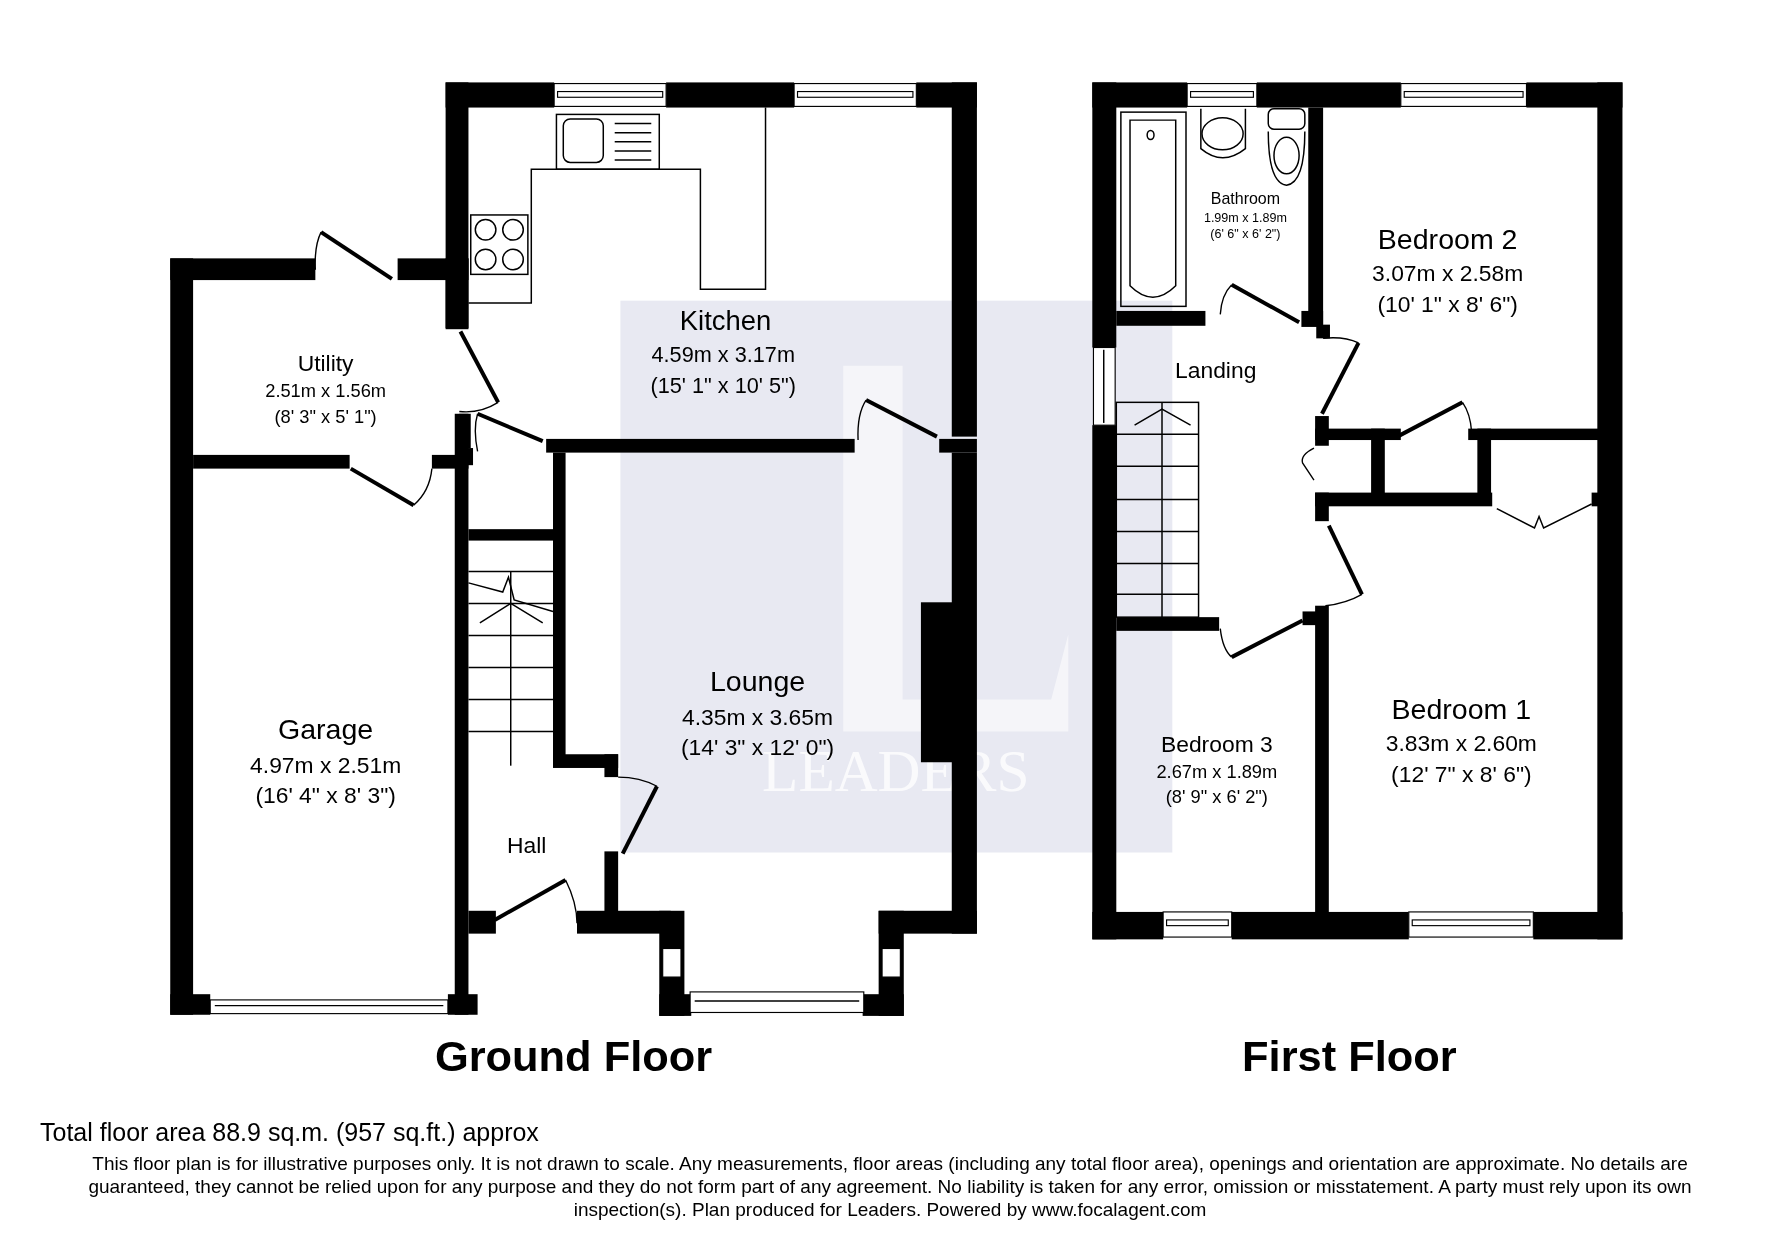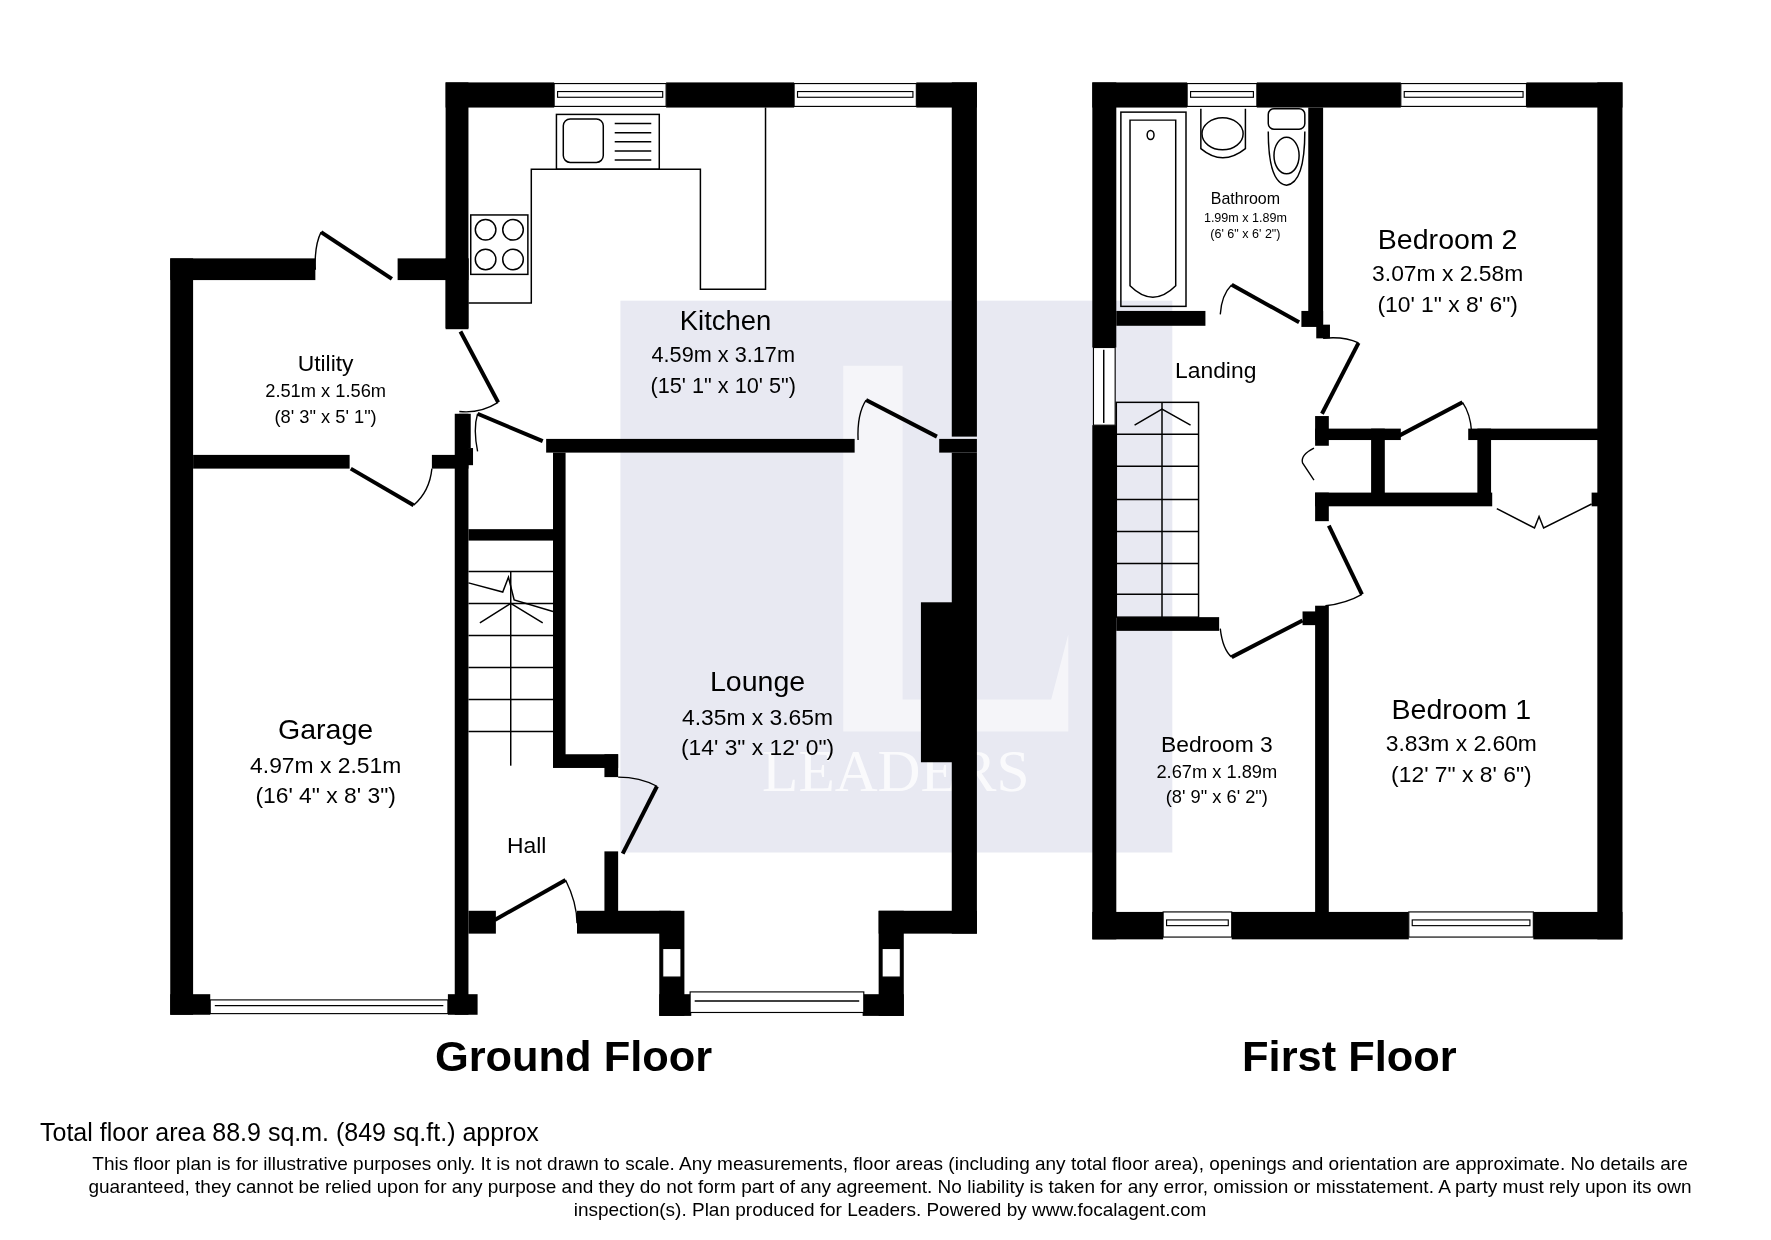--- a/index.html
+++ b/index.html
@@ -259,14 +259,14 @@
   <text class="room-name" x="1065" y="681" text-anchor="middle" font-size="16">2.67m x 1.89m</text>
   <text class="room-name" x="1065" y="703" text-anchor="middle" font-size="16">(8' 9" x 6' 2")</text>
 
   <text class="room-name" x="1279" y="629" text-anchor="middle" font-size="25">Bedroom 1</text>
   <text class="room-name" x="1279" y="657" text-anchor="middle" font-size="20">3.83m x 2.60m</text>
   <text class="room-name" x="1279" y="684" text-anchor="middle" font-size="20">(12' 7" x 8' 6")</text>
 
   <text class="floor-title" x="1181" y="937" text-anchor="middle" font-size="38">First Floor</text>
 </svg>
 
-<div id="total-area">Total floor area 88.9 sq.m. (849 sq.ft.) approx</div>
+<div id="total-area">Total floor area 88.9 sq.m. (957 sq.ft.) approx</div>
 <div id="disclaimer">This floor plan is for illustrative purposes only. It is not drawn to scale. Any measurements, floor areas (including any total floor area), openings and orientation are approximate. No details are guaranteed, they cannot be relied upon for any purpose and they do not form part of any agreement. No liability is taken for any error, omission or misstatement. A party must rely upon its own inspection(s). Plan produced for Leaders. Powered by www.focalagent.com</div>
 
 </body></html>

